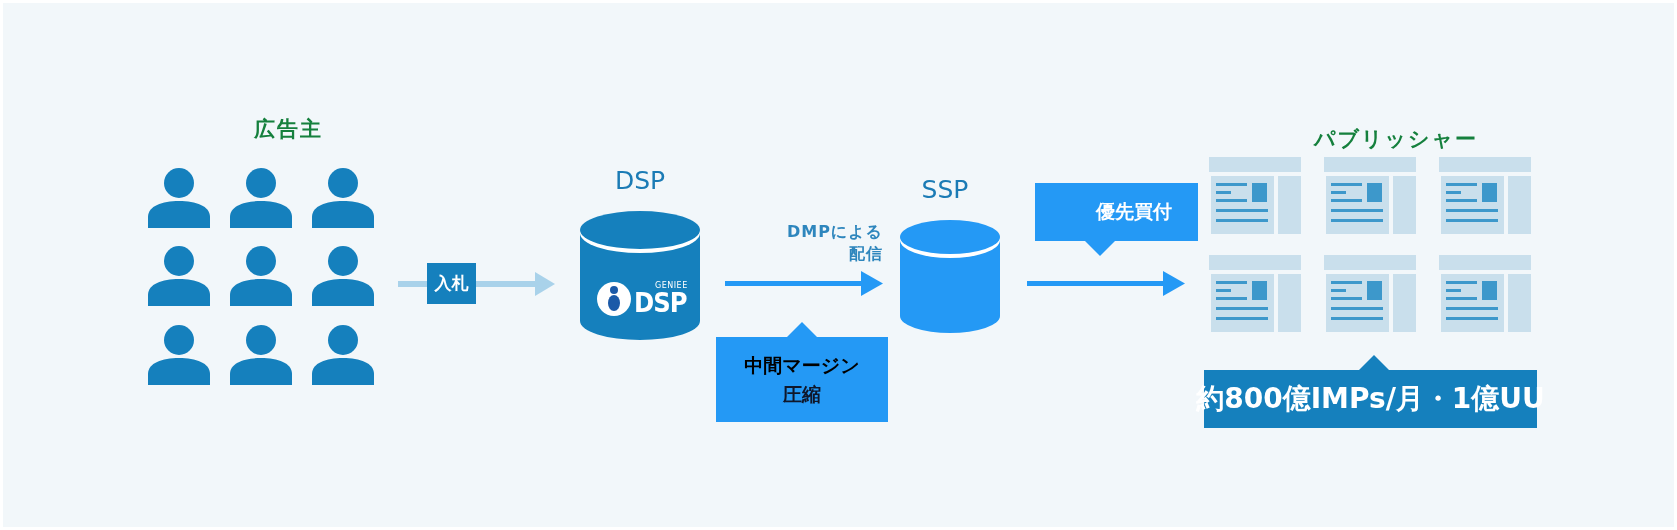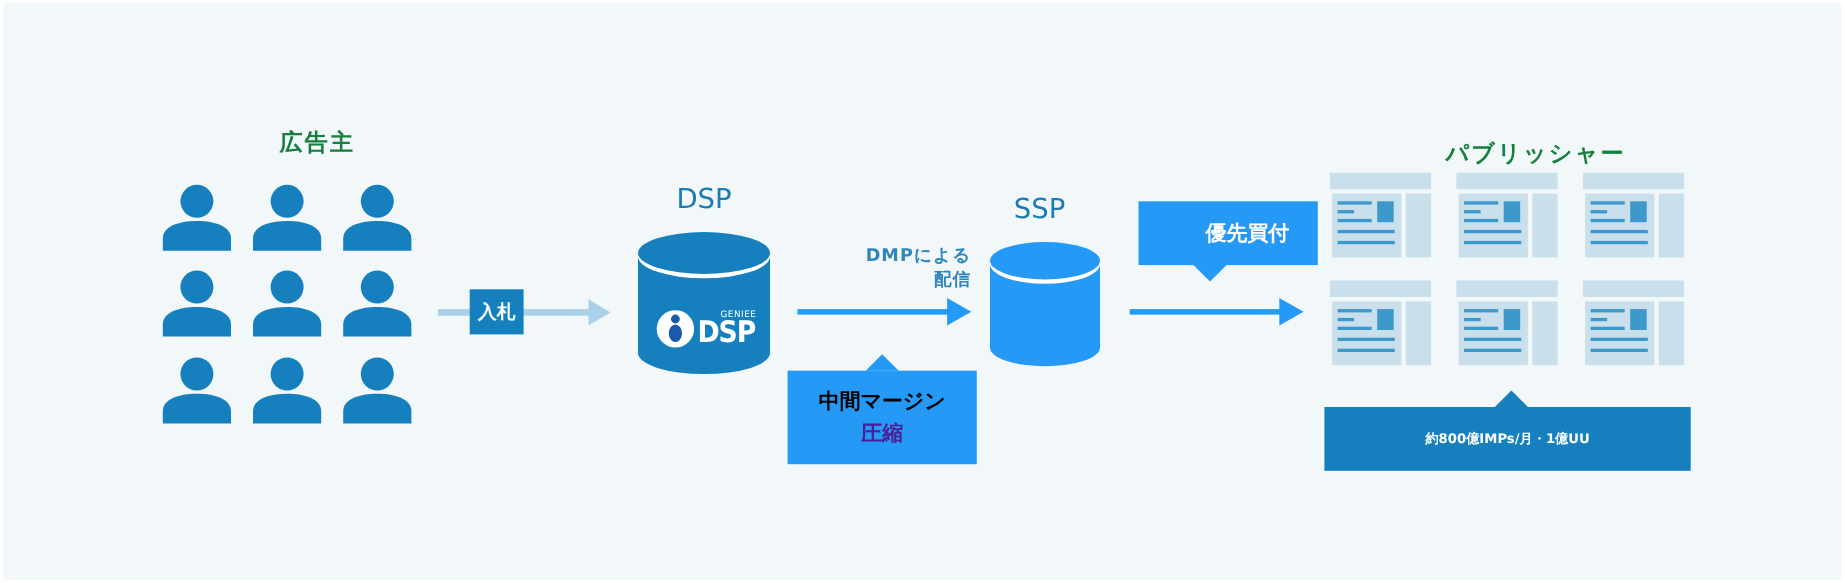--- a/index.html
+++ b/index.html
@@ -115,21 +115,21 @@
   </div>
   <svg style="left:0;top:0;width:1px;height:1px;">
     <rect x="722" y="278" width="140" height="5" fill="#2499f5"></rect>
     <polygon points="858,268 880,280.5 858,293" fill="#2499f5"></polygon>
   </svg>
 
   <div class="box bright notch-up" style="left: 713px; top: 334px; width: 172px; height: 85px; font-size: 19px; line-height: 29px; color: rgb(36, 153, 245);">
     <span style="color:#2499f5; position:absolute; left:0; top:0; width:100%; height:0;"></span>
     <div>
       <div style="color:#000000;">中間マージン</div>
-      <div style="color:#4c1d95;">圧縮</div>
+      <div style="color:#0f172a;">圧縮</div>
     </div>
   </div>
 
   <div class="label-plain" style="left:882px; top:172px; width:120px;">SSP</div>
   <svg style="left:0;top:0;width:1px;height:1px;">
     <path d="M897,237 L897,313 A50,17 0 0 0 997,313 L997,237 Z" fill="#2499f5"></path>
     <ellipse cx="947" cy="237" rx="50" ry="18" fill="#ffffff"></ellipse>
     <ellipse cx="947" cy="234" rx="50" ry="17" fill="#2499f5"></ellipse>
   </svg>
 
@@ -210,16 +210,16 @@
         <rect x="7" y="42" width="31" height="3" fill="#3d98cb"></rect>
         <rect x="43" y="26" width="15" height="19" fill="#3d98cb"></rect>
         <rect x="7" y="52" width="52" height="3" fill="#3d98cb"></rect>
         <rect x="7" y="62" width="52" height="3" fill="#3d98cb"></rect>
       </svg>
     </div>
 
   <svg style="left:0;top:0;width:1px;height:1px;">
     <polygon points="1355,368 1387,368 1371,352" fill="#1580bd"></polygon>
   </svg>
-  <div class="box dark" style="left:1201px; top:367px; width:333px; height:58px; font-size:12px;">
+  <div class="box dark" style="left:1201px; top:367px; width:333px; height:58px; font-size:28px;">
     <span>約800億IMPs/月・1億UU</span>
   </div>
 </div>
 
 </body></html>

